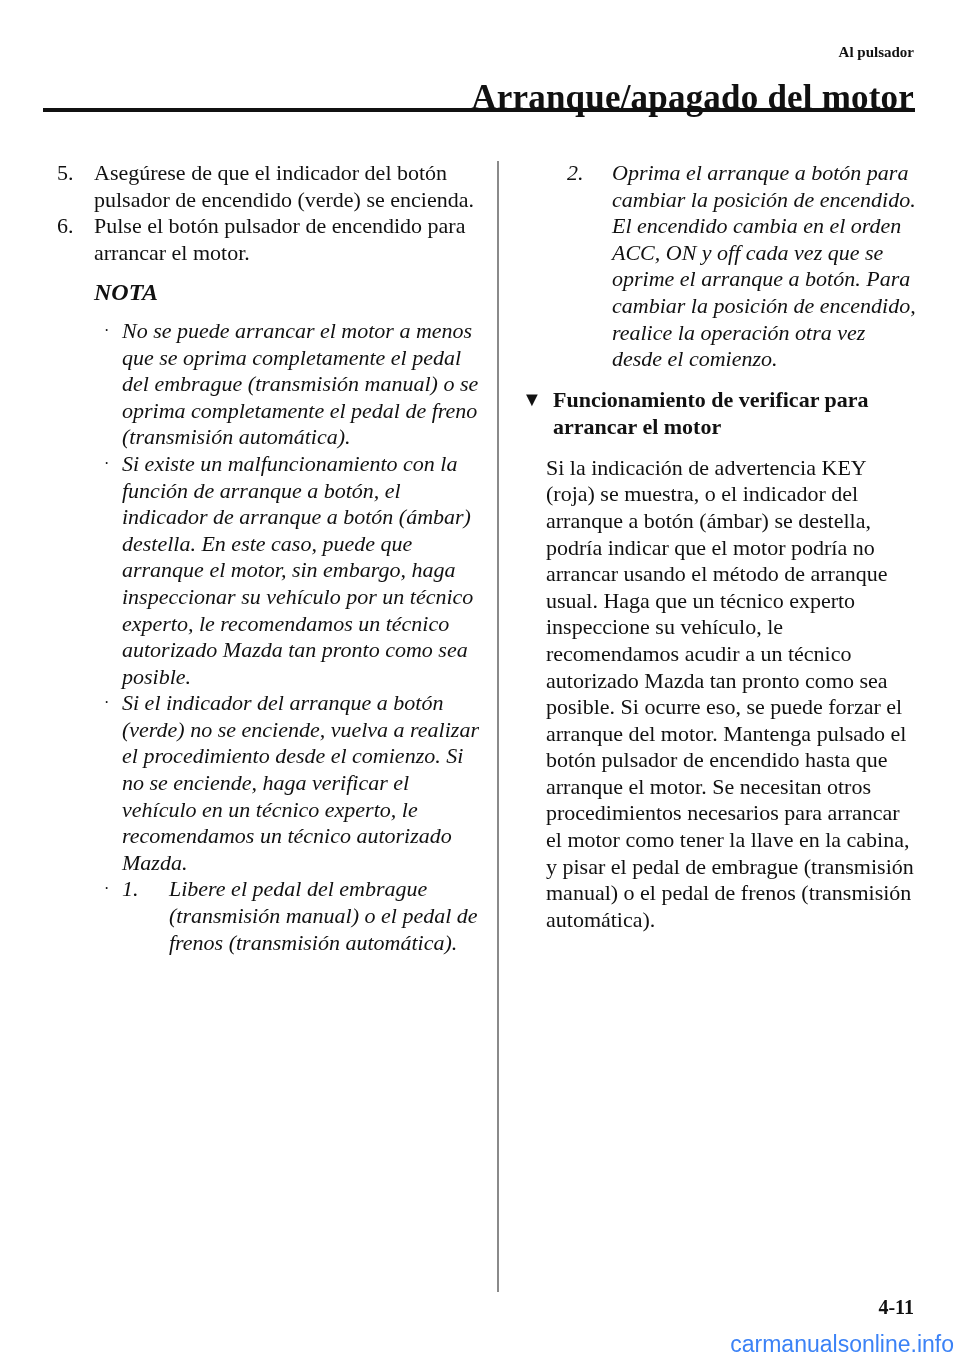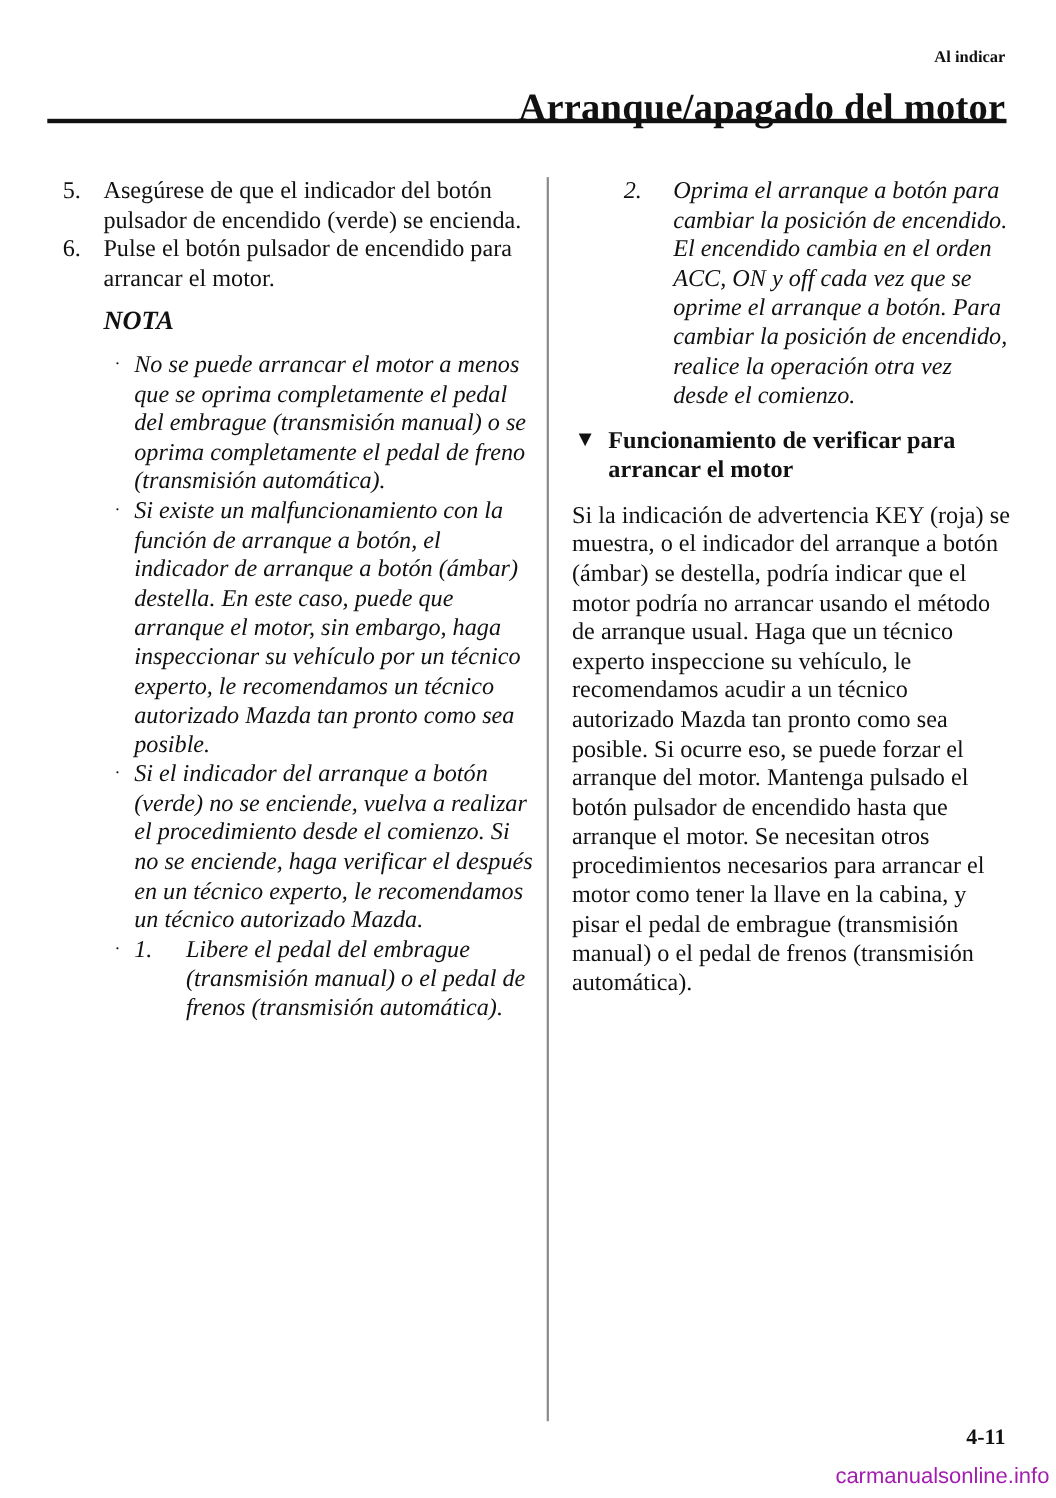--- a/index.html
+++ b/index.html
@@ -17,28 +17,28 @@
     .nota-label { margin: 13px 0 12px 37px; font-style: italic; font-weight: bold; font-size: 24px; }
     .bullets { margin: 0 0 0 47px; padding: 0; list-style: none; font-style: italic; }
     .bullets li { position: relative; padding-left: 18px; }
     .bullets li .dot { position: absolute; left: 0; top: 0; font-style: normal; font-size: 16px; }
     .sub-num { position: relative; padding-left: 47px; margin-left: 18px; }
     .sub-num .num { position: absolute; left: 0; top: 0; }
     .right-sub { position: relative; padding-left: 45px; margin-left: 47px; font-style: italic; }
     .right-sub .num { position: absolute; left: 0; top: 0; }
     .section-heading { position: relative; padding-left: 33px; margin-top: 13px; font-weight: bold; font-size: 22px; line-height: 27px; }
     .section-heading .tri { position: absolute; left: 2px; top: 0; font-size: 20px; }
-    .para { margin-top: 15px; }
+    .para { margin-top: 15px; margin-left: 26px; }
     .page-num { position: absolute; right: 46px; top: 1296px; font-size: 20px; font-weight: bold; }
-    .watermark { position: absolute; right: 6px; top: 1331px; font-family: "Liberation Sans", "DejaVu Sans", sans-serif; font-size: 20px; color: #a21caf; }
+    .watermark { position: absolute; right: 6px; top: 1331px; font-family: "Liberation Sans", "DejaVu Sans", sans-serif; font-size: 23px; color: #3b82f6; }
   </style>
 </head>
 <body>
 
-<div class="hdr-sub">Al indicar</div>
+<div class="hdr-sub">Al pulsador</div>
 <div class="hdr-title">Arranque/apagado del motor</div>
 <div class="hdr-rule"></div>
 
 <div class="col-divider"></div>
 
 <div class="col col-left">
   <div class="num-item">
     <span class="num">5.</span>
     <span>Asegúrese de que el indicador del botón pulsador de encendido (verde) se encienda.</span>
   </div>
@@ -53,21 +53,21 @@
     <li>
       <span class="dot">·</span>
       <span>No se puede arrancar el motor a menos que se oprima completamente el pedal del embrague (transmisión manual) o se oprima completamente el pedal de freno (transmisión automática).</span>
     </li>
     <li>
       <span class="dot">·</span>
       <span>Si existe un malfuncionamiento con la función de arranque a botón, el indicador de arranque a botón (ámbar) destella. En este caso, puede que arranque el motor, sin embargo, haga inspeccionar su vehículo por un técnico experto, le recomendamos un técnico autorizado Mazda tan pronto como sea posible.</span>
     </li>
     <li>
       <span class="dot">·</span>
-      <span>Si el indicador del arranque a botón (verde) no se enciende, vuelva a realizar el procedimiento desde el comienzo. Si no se enciende, haga verificar el después en un técnico experto, le recomendamos un técnico autorizado Mazda.</span>
+      <span>Si el indicador del arranque a botón (verde) no se enciende, vuelva a realizar el procedimiento desde el comienzo. Si no se enciende, haga verificar el vehículo en un técnico experto, le recomendamos un técnico autorizado Mazda.</span>
     </li>
     <li>
       <span class="dot">·</span>
       <div class="sub-num" style="margin-left:0;">
         <span class="num">1.</span>
         <span>Libere el pedal del embrague (transmisión manual) o el pedal de frenos (transmisión automática).</span>
       </div>
     </li>
   </ul>
 </div>

